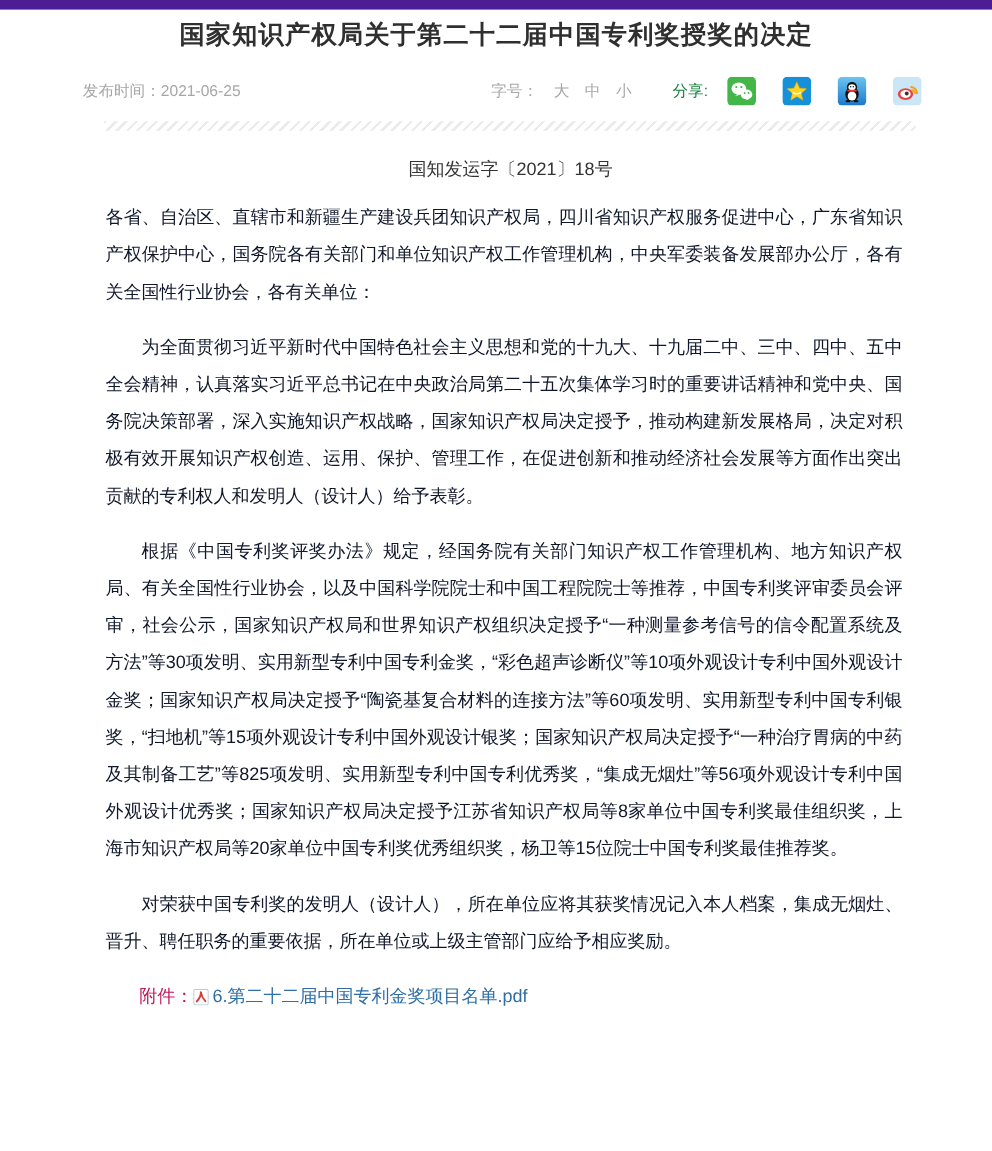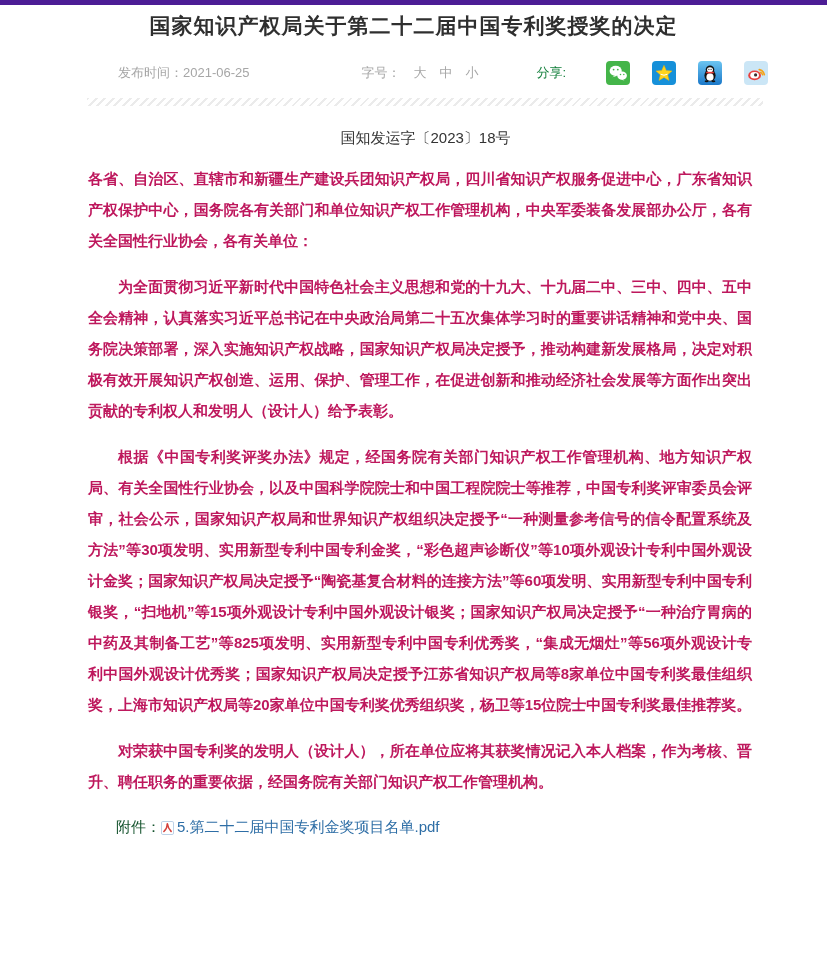--- a/index.html
+++ b/index.html
@@ -2,32 +2,32 @@
 <html><head>
 <meta charset="utf-8">
 <style>
   * { box-sizing: border-box; }
   html,body { margin:0; padding:0; background:#fff; }
   body {
     width:827px; height:959px;
     font-family:"Liberation Sans","DejaVu Sans",sans-serif;
     color:#333; overflow:hidden;
   }
-  .page { width:827px; height:959px; border-top:5px solid #4c1d95; position:relative; background:#fff; }
+  .page { width:827px; height:959px; border-top:8px solid #4c1d95; position:relative; background:#fff; }
 
   .page-title {
     margin-top:7px; text-align:center;
     font-size:21px; font-weight:bold; color:#2f2f2f;
     letter-spacing:1px;
   }
 
   .meta-row {
-    margin-top:21px; padding-left:118px; padding-right:59px;
+    margin-top:21px; padding-left:69px; padding-right:59px;
     display:flex; align-items:center; height:24px;
-    font-size:13px; color:#a6a6a6;gap:24px;
+    font-size:13px; color:#a6a6a6;
   }
   .meta-spacer { flex:1; }
   .fontsize-group { display:flex; align-items:flex-end; margin-right:34px; }
   .fontsize-label { color:#a6a6a6; }
   .fontsize-opt { margin-left:13px; cursor:pointer; color:#a6a6a6; }
   .share-label { margin-right:16px; color:#15803d; }
   .share-icons { display:flex; align-items:center; }
   .share-btn { width:24px; height:24px; margin-left:0; margin-right:22px; cursor:pointer; display:inline-block; }
   .share-btn:last-child { margin-right:0; }
   .share-btn svg { display:block; }
@@ -36,29 +36,28 @@
     margin-left:87px; margin-top:13px;
     width:676px; height:8px;
     background:repeating-linear-gradient(135deg,#ebebeb 0,#ebebeb 2px,#ffffff 2px,#ffffff 6px);
   }
 
   .content { margin-left:88px; width:675px; font-size:15px; }
   .doc-number { text-align:center; margin-top:23px; font-size:15px; color:#333; }
 
   .content p {
     margin:15px 11px 0 0; line-height:31px; text-align:justify;
-    color:#be185d;
-    font-weight:bold;
+    color:#0f172a;
   }
   .content p.indent { text-indent:2em; }
 
   .attachments { margin-top:21px; margin-left:28px; font-size:15px; }
   .attach-row { display:flex; align-items:center; margin-top:19px; }
   .attach-row.first { margin-top:0; }
-  .attach-label { color:#14532d; white-space:nowrap; }
+  .attach-label { color:#be185d; white-space:nowrap; }
   .attach-link {
     display:inline-flex; align-items:center;
     color:#2e6ea6; text-decoration:none; cursor:pointer;
   }
   .pdf-icon { margin-right:3px; flex:0 0 auto; }
 </style>
 </head>
 <body>
 
 <div class="page">
@@ -125,37 +124,37 @@
           <path d="M15.3 8.6 A6.2 6.2 0 0 1 20.3 13.6" stroke="#f5a216" stroke-width="1.7" fill="none" stroke-linecap="round"></path>
           <path d="M16 11.2 A3.3 3.3 0 0 1 18.6 13.8" stroke="#f5a216" stroke-width="1.5" fill="none" stroke-linecap="round"></path>
         </svg>
       </span>
     </span>
   </div>
 
   <div class="hatch-divider"></div>
 
   <div class="content">
-    <div class="doc-number">国知发运字〔2023〕18号</div>
+    <div class="doc-number">国知发运字〔2021〕18号</div>
 
     <p>各省、自治区、直辖市和新疆生产建设兵团知识产权局，四川省知识产权服务促进中心，广东省知识产权保护中心，国务院各有关部门和单位知识产权工作管理机构，中央军委装备发展部办公厅，各有关全国性行业协会，各有关单位：</p>
     <p class="indent">为全面贯彻习近平新时代中国特色社会主义思想和党的十九大、十九届二中、三中、四中、五中全会精神，认真落实习近平总书记在中央政治局第二十五次集体学习时的重要讲话精神和党中央、国务院决策部署，深入实施知识产权战略，国家知识产权局决定授予，推动构建新发展格局，决定对积极有效开展知识产权创造、运用、保护、管理工作，在促进创新和推动经济社会发展等方面作出突出贡献的专利权人和发明人（设计人）给予表彰。</p>
     <p class="indent">根据《中国专利奖评奖办法》规定，经国务院有关部门知识产权工作管理机构、地方知识产权局、有关全国性行业协会，以及中国科学院院士和中国工程院院士等推荐，中国专利奖评审委员会评审，社会公示，国家知识产权局和世界知识产权组织决定授予“一种测量参考信号的信令配置系统及方法”等30项发明、实用新型专利中国专利金奖，“彩色超声诊断仪”等10项外观设计专利中国外观设计金奖；国家知识产权局决定授予“陶瓷基复合材料的连接方法”等60项发明、实用新型专利中国专利银奖，“扫地机”等15项外观设计专利中国外观设计银奖；国家知识产权局决定授予“一种治疗胃病的中药及其制备工艺”等825项发明、实用新型专利中国专利优秀奖，“集成无烟灶”等56项外观设计专利中国外观设计优秀奖；国家知识产权局决定授予江苏省知识产权局等8家单位中国专利奖最佳组织奖，上海市知识产权局等20家单位中国专利奖优秀组织奖，杨卫等15位院士中国专利奖最佳推荐奖。</p>
-    <p class="indent">对荣获中国专利奖的发明人（设计人），所在单位应将其获奖情况记入本人档案，作为考核、晋升、聘任职务的重要依据，经国务院有关部门知识产权工作管理机构。</p>
+    <p class="indent">对荣获中国专利奖的发明人（设计人），所在单位应将其获奖情况记入本人档案，集成无烟灶、晋升、聘任职务的重要依据，所在单位或上级主管部门应给予相应奖励。</p>
 
     <div class="attachments">
       <div class="attach-row first">
         <span class="attach-label">附件：</span>
         <a class="attach-link">
           <svg class="pdf-icon" width="13" height="14" viewBox="0 0 14 15">
               <rect x="0.5" y="0.5" width="13" height="14" rx="1.5" fill="#ffffff" stroke="#b6cce4"></rect>
               <path d="M6.9 3.2 Q7.5 7.4 10.9 11.1" stroke="#d43f3a" stroke-width="1.7" fill="none" stroke-linecap="round"></path>
               <path d="M6.9 3.2 Q6.7 8 3.1 11.3" stroke="#d43f3a" stroke-width="1.7" fill="none" stroke-linecap="round"></path>
             </svg>
-          <span>5.第二十二届中国专利金奖项目名单.pdf</span>
+          <span>6.第二十二届中国专利金奖项目名单.pdf</span>
         </a>
       </div>
 
     </div>
 
   </div>
 
 </div>
 
 </body></html>

